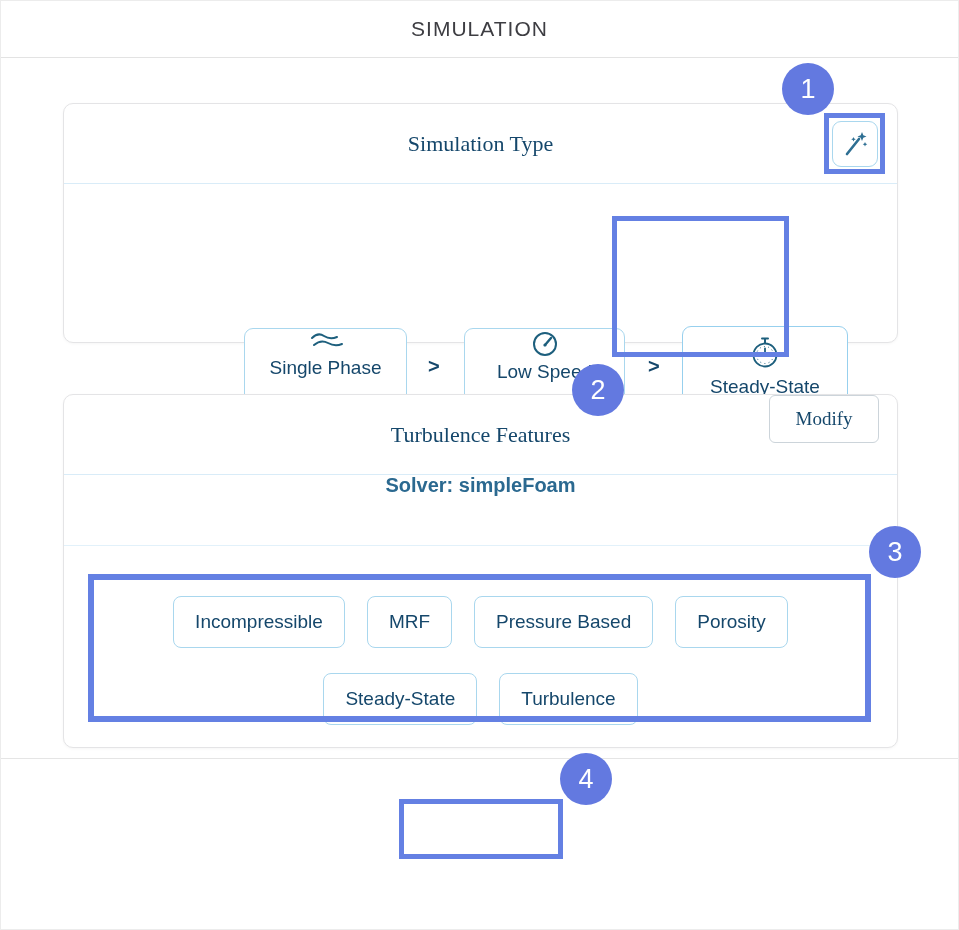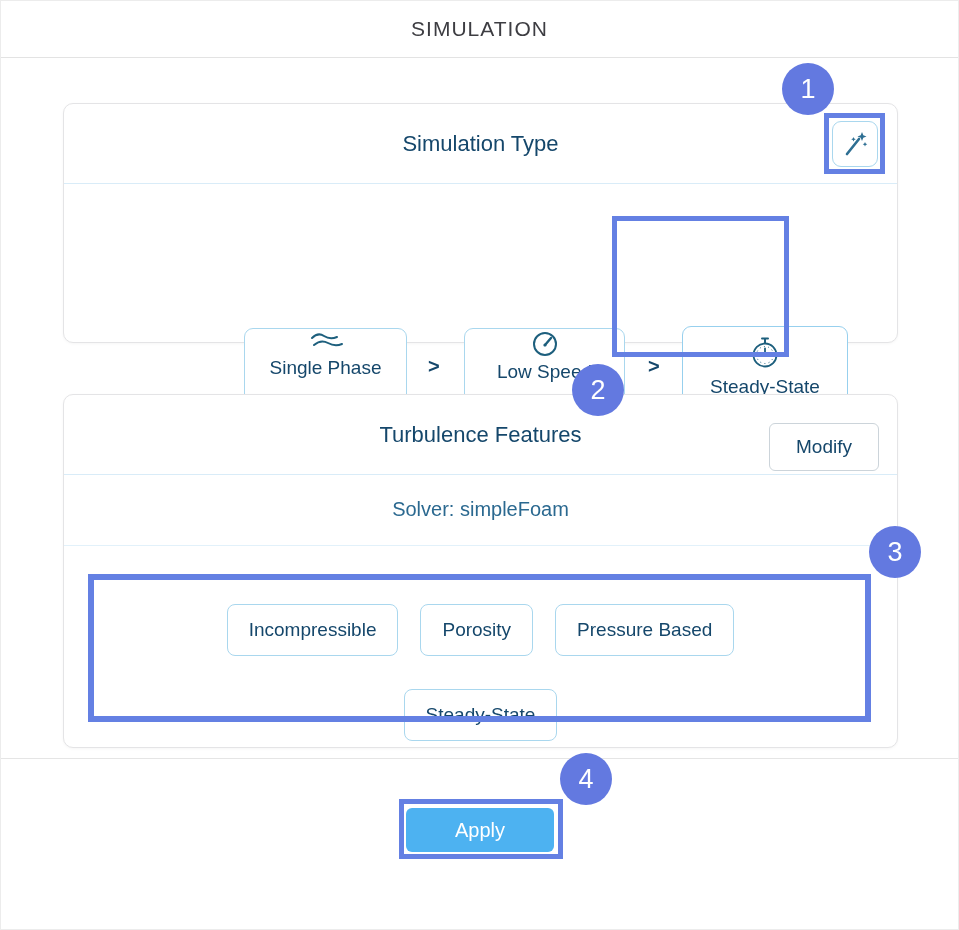--- a/index.html
+++ b/index.html
@@ -9,21 +9,21 @@
   .header { position:absolute; top:0; left:0; right:0; height:56px; background:#fff;
             border-bottom:1px solid #e3e3e3; display:flex; align-items:center; justify-content:center; }
   .header-title { font-size:21px; color:#3d3d42; letter-spacing:1px; }
 
   
   .card { position:absolute; left:62px; width:833px; background:#fff; border:1px solid #e4e4e6;
           border-radius:10px; box-shadow:0 1px 3px rgba(0,0,0,0.04); }
   .card-type { top:102px; height:238px; }
   .card-feat { top:393px; height:352px; }
   .card-header { position:relative; height:79px; display:flex; align-items:center; justify-content:center;
-                 border-bottom:1px solid #d9ecf8; }
+                 border-bottom:1px solid #d9ecf8;font-family:Liberation Serif, serif; }
   .card-title { font-size:22px; color:#15476b; }
 
   
   .opt-btn { position:absolute; background:#fff; border:1px solid #a9d7ee; border-radius:9px;
              display:flex; flex-direction:column; align-items:center; justify-content:flex-start;
              color:#15476b; cursor:pointer; }
   .opt-label { font-size:19px; color:#15476b; }
   .btn-single { left:180px; top:224px; width:161px; height:78px; gap:4px; }
   .btn-low    { left:400px; top:224px; width:159px; height:78px; gap:2px; }
   .btn-steady { left:618px; top:222px; width:164px; height:128px; justify-content:flex-start;
@@ -35,29 +35,29 @@
   .seg-bottom { padding:9px 0; }
   .chevron { position:absolute; font-size:20px; color:#15476b; font-weight:bold; }
   .chev1 { left:364px; top:251px; }
   .chev2 { left:584px; top:251px; }
 
   
   .wand-btn { position:absolute; width:44px; height:44px; background:#fff; border:1px solid #a9d7ee;
               border-radius:9px; display:flex; align-items:center; justify-content:center; cursor:pointer; }
 
   
-  .modify-btn { position:absolute; right:18px; top:28px; width:108px; height:46px; background:#fff;
+  .modify-btn { position:absolute; right:18px; top:0; width:108px; height:46px; background:#fff;
                 border:1px solid #ccd4da; border-radius:6px; display:flex; align-items:center; justify-content:center;
                 font-size:19px; color:#15476b; cursor:pointer; }
   .solver-row { position:absolute; left:0; right:0; top:79px; height:71px; display:flex;
-                align-items:center; justify-content:center; border-bottom:1px solid #e2f1fa; }
+                justify-content:center; border-bottom:1px solid #e2f1fa;font-weight:bold; }
   .solver-text { font-size:20px; color:#2b6990; }
   .tag-btn { background:#fff; border:1px solid #a9d7ee; border-radius:8px; height:50px;
              display:flex; align-items:center; justify-content:center; padding:0 21px;
-             font-size:19px; color:#15476b; cursor:pointer;margin-top:8px; }
+             font-size:19px; color:#15476b; cursor:pointer; }
   .tags-row { display:flex; justify-content:center; gap:22px; }
   .tags-row1 { margin-top:8px; }
   .tags-row2 { margin-top:25px; }
 
   
   .footer-divider { position:absolute; top:757px; left:0; right:0; border-top:1px solid #e5e5e5; }
   .apply-btn { position:absolute; left:405px; top:807px; width:148px; height:44px; background:#4db2f1;
                border:none; border-radius:6px; color:#ffffff; font-size:20px; font-family:"Liberation Sans",sans-serif;
                display:flex; align-items:center; justify-content:center; cursor:pointer; }
 
@@ -148,31 +148,32 @@
       <div class="card-title">Turbulence Features</div>
       <div class="modify-btn">Modify</div>
     </div>
     <div class="solver-row">
       <span class="solver-text">Solver: simpleFoam</span>
     </div>
 
     <div style="position:absolute; left:0; right:0; top:193px;">
       <div class="tags-row tags-row1">
         <div class="tag-btn">Incompressible</div>
+        <div class="tag-btn">MRF</div>
+        <div class="tag-btn">Pressure Based</div>
         <div class="tag-btn">Porosity</div>
-        <div class="tag-btn">Pressure Based</div>
       </div>
       <div class="tags-row tags-row2">
         <div class="tag-btn">Steady-State</div>
+        <div class="tag-btn">Turbulence</div>
       </div>
     </div>
   </div>
 
   <div class="footer-divider"></div>
-  <div class="apply-btn">Apply</div>
 
   <div class="ann-box ann-1"></div>
   <div class="ann-box ann-2"></div>
   <div class="ann-box ann-3"></div>
   <div class="ann-box ann-4"></div>
   <div class="badge badge-1">1</div>
   <div class="badge badge-2">2</div>
   <div class="badge badge-3">3</div>
   <div class="badge badge-4">4</div>
 

